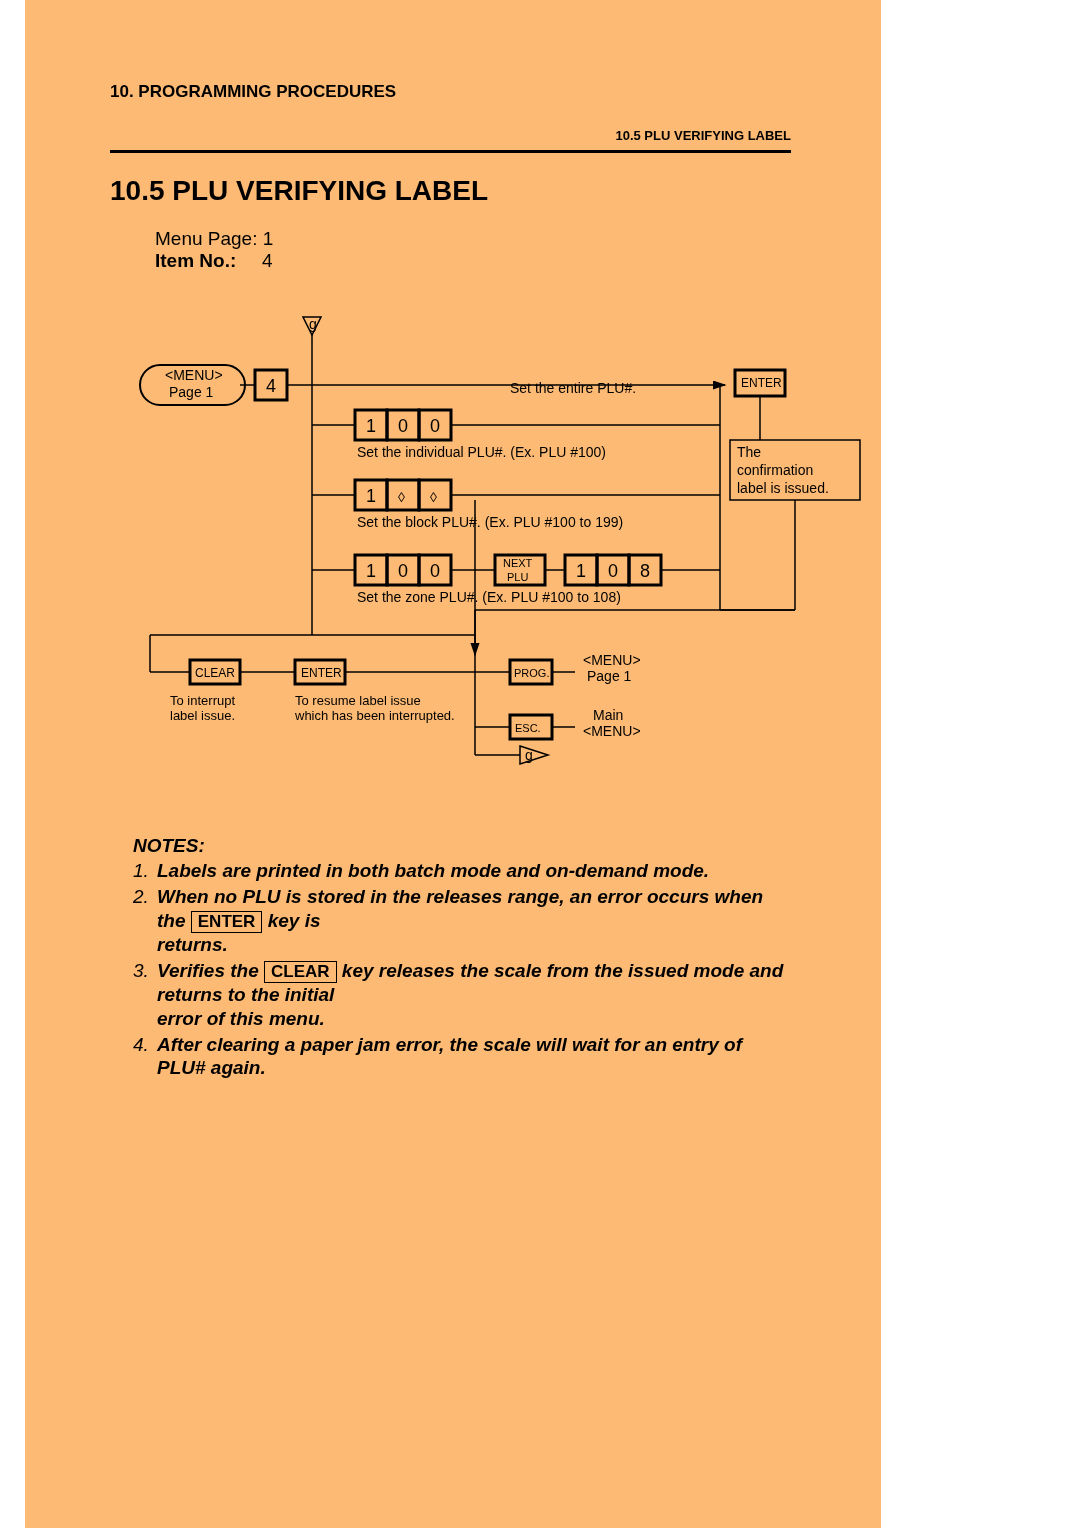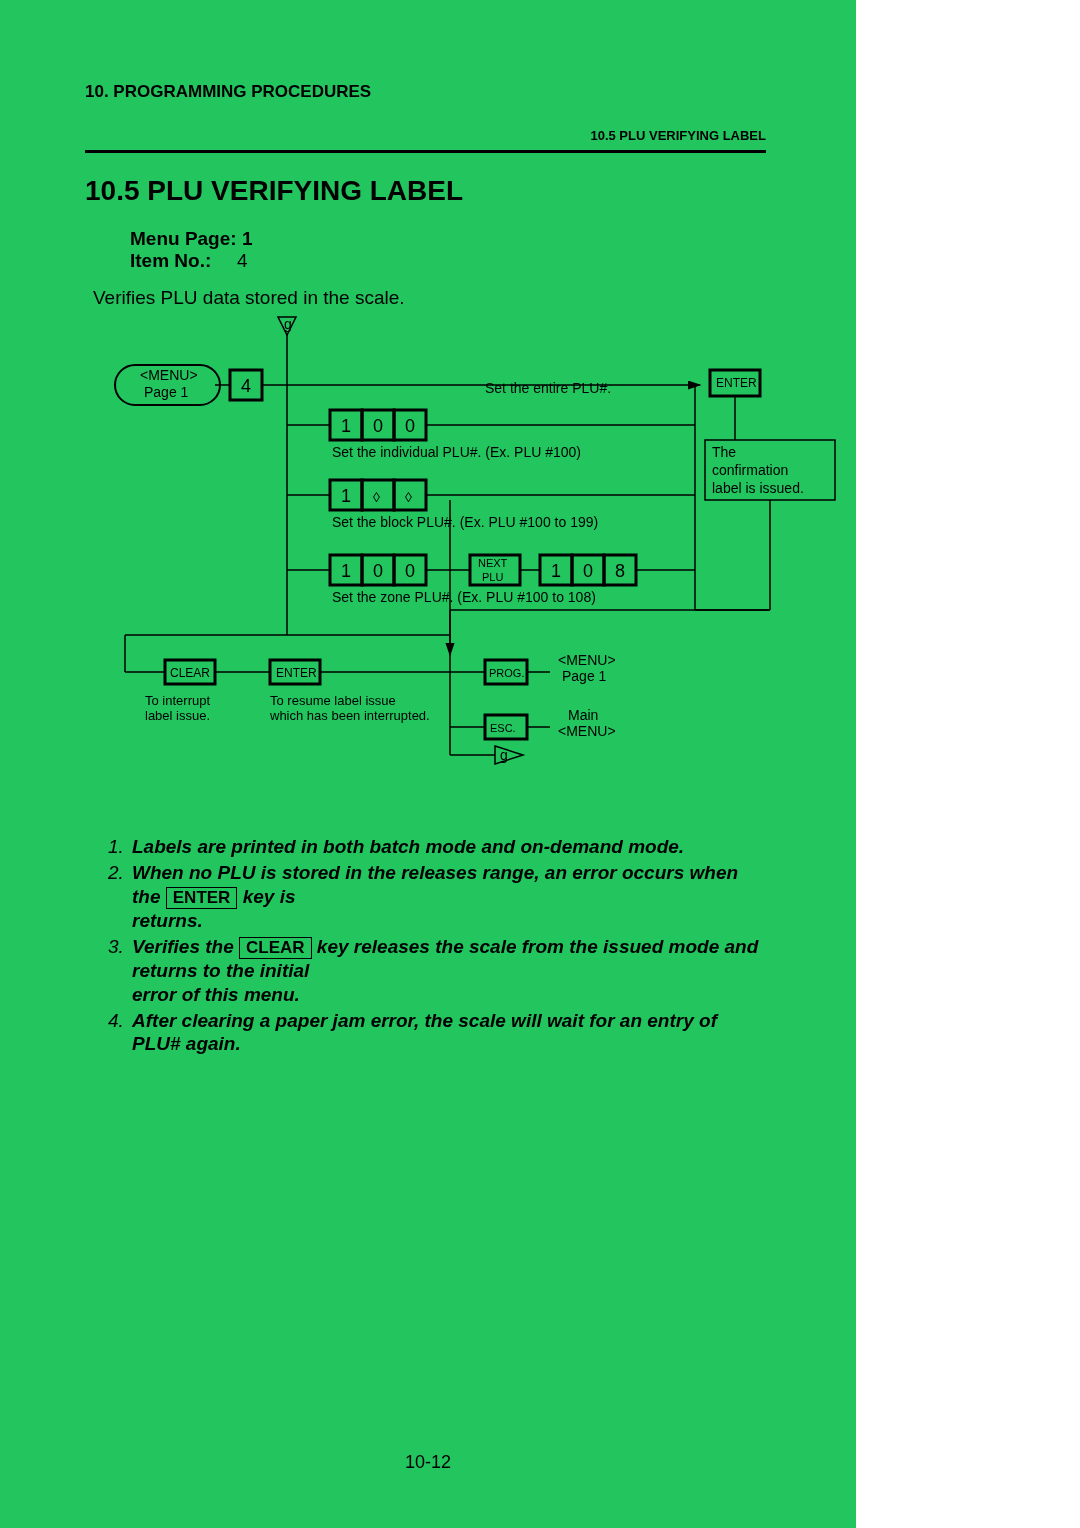--- a/index.html
+++ b/index.html
@@ -5,21 +5,22 @@
   body {
     margin: 0;
     background: #fff;
     font-family: Arial, Helvetica, sans-serif;
     color: #000;
   }
   .page {
     width: 856px;
     height: 1528px;
     position: relative;
-    background: #22c55e;
+    background: #fdba74;
+    margin-left: 25px;
   }
   .header-chapter {
     position: absolute;
     left: 85px;
     top: 82px;
     font-size: 17px;
     font-weight: bold;
   }
   .header-section {
     position: absolute;
@@ -41,21 +42,20 @@
     left: 85px;
     top: 175px;
     font-size: 28px;
     font-weight: bold;
   }
   .menu-page {
     position: absolute;
     left: 130px;
     top: 228px;
     font-size: 19px;
-    font-weight: bold;
   }
   .item-no {
     position: absolute;
     left: 130px;
     top: 250px;
     font-size: 19px;
     font-weight: bold;
   }
   .item-no-val {
     position: absolute;
@@ -130,21 +130,20 @@
   <div class="header-chapter">10.   PROGRAMMING PROCEDURES</div>
   <div class="header-section">10.5 PLU VERIFYING LABEL</div>
   <div class="header-rule"></div>
 
   <div class="title">10.5  PLU VERIFYING LABEL</div>
 
   <div class="menu-page">Menu Page: 1</div>
   <div class="item-no">Item No.:</div>
   <div class="item-no-val">4</div>
 
-  <div class="verifies">Verifies PLU data stored in the scale.</div>
 
   <svg class="diagram" viewBox="0 0 800 500">
     <defs>
       <marker id="arrow" markerWidth="10" markerHeight="10" refX="8" refY="3" orient="auto">
         <path d="M0,0 L0,6 L9,3 z" fill="#000"></path>
       </marker>
     </defs>
 
     <polygon points="198,2 216,2 207,20" fill="none" stroke="#000" stroke-width="1.5"></polygon>
     <text x="204" y="14" font-size="14">g</text>
@@ -268,20 +267,21 @@
     <line x1="370" y1="412" x2="370" y2="440" stroke="#000" stroke-width="1.5"></line>
     <line x1="370" y1="440" x2="415" y2="440" stroke="#000" stroke-width="1.5"></line>
     <polygon points="415,431 443,440 415,449" fill="none" stroke="#000" stroke-width="1.5"></polygon>
     <text x="420" y="445" font-size="14">g</text>
 
     <line x1="207" y1="300" x2="207" y2="320" stroke="#000" stroke-width="1.5"></line>
 
   </svg>
 
   <div class="notes">
+    <div class="notes-title">NOTES:</div>
 
     <div class="note-row">
       <div class="note-num">1.</div>
       <div class="note-text">Labels are printed in both batch mode and on-demand mode.</div>
     </div>
 
     <div class="note-row">
       <div class="note-num">2.</div>
       <div class="note-text">
         <span>When no PLU is stored in the releases range, an error occurs when the</span>
@@ -300,14 +300,13 @@
         <span>error of this menu.</span>
       </div>
     </div>
 
     <div class="note-row">
       <div class="note-num">4.</div>
       <div class="note-text">After clearing a paper jam error, the scale will wait for an entry of PLU# again.</div>
     </div>
   </div>
 
-  <div class="footer">10-12</div>
 </div>
 
 </body></html>

